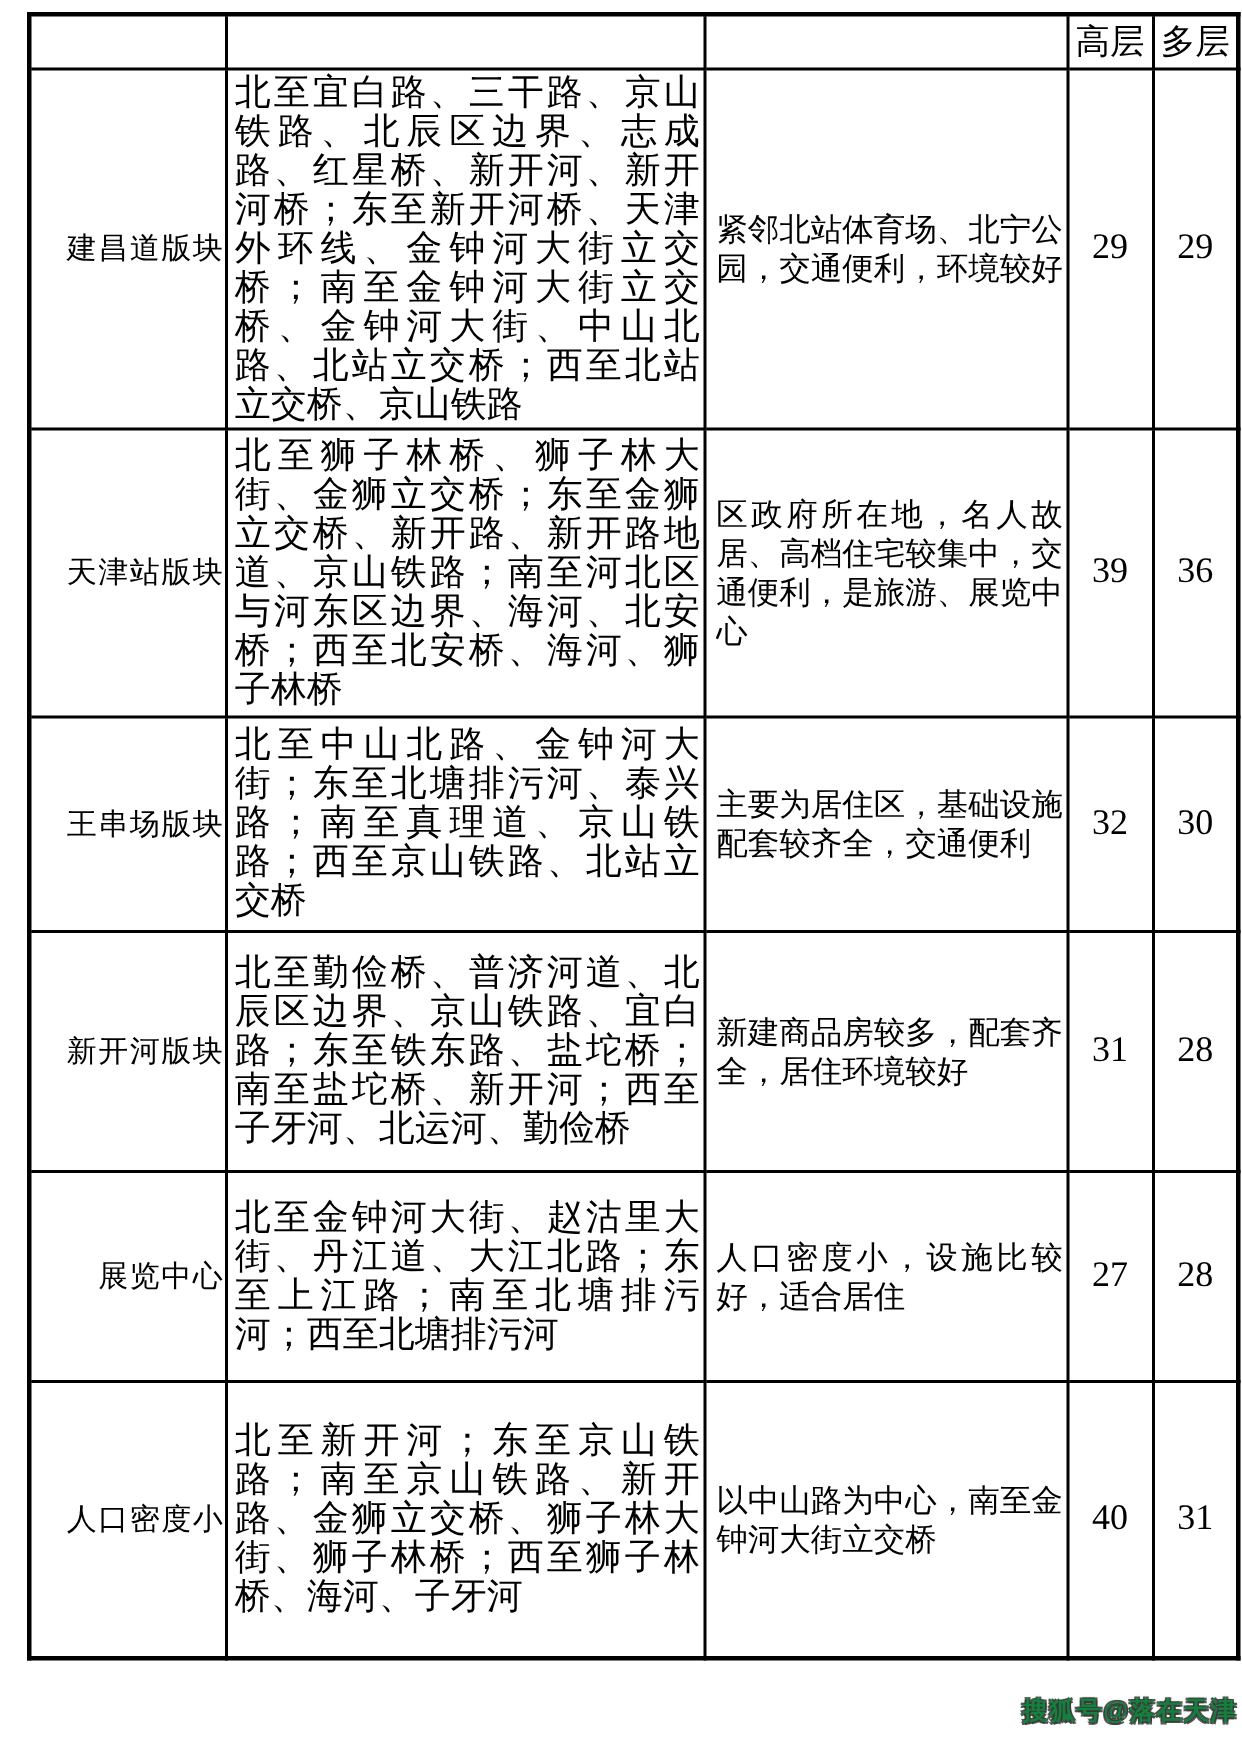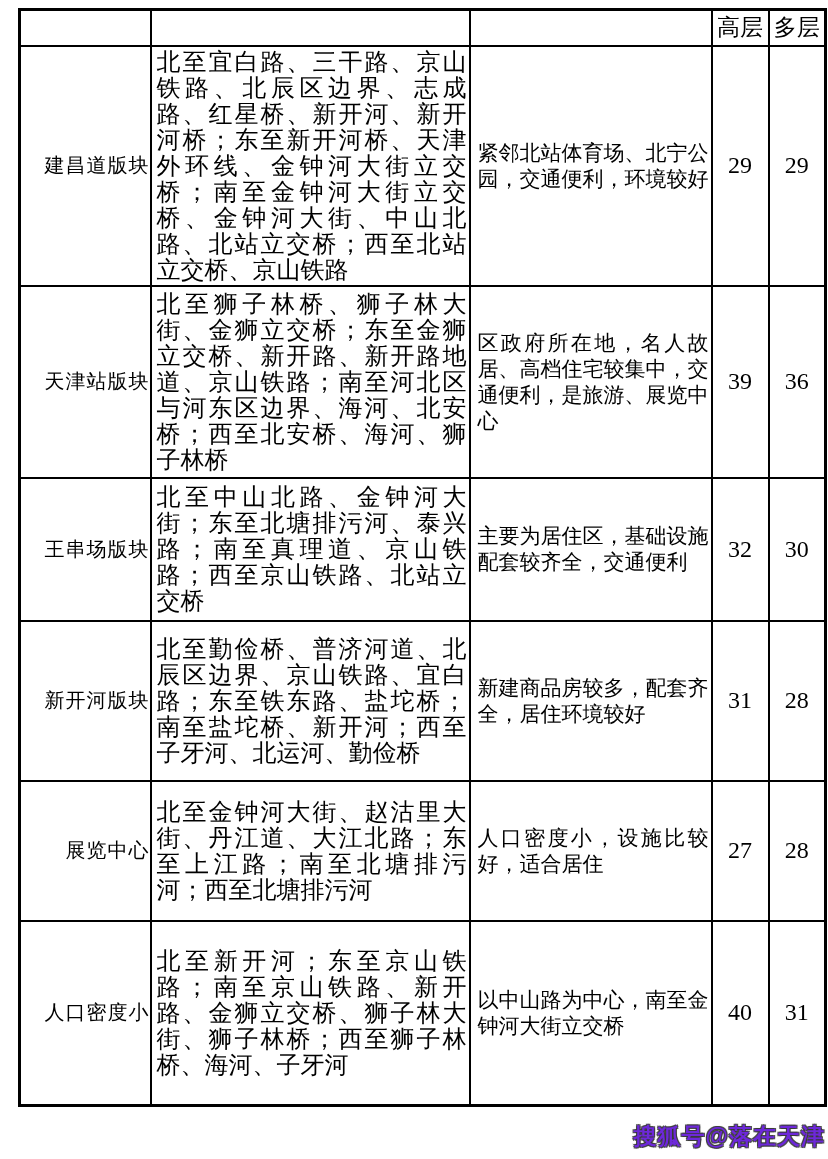--- a/index.html
+++ b/index.html
@@ -72,24 +72,24 @@
     border-radius: 32px;
   }
   td.cell-num {
     text-align: center;
     font-size: 24px;
   }
   .watermark {
     position: absolute;
     right: 3px;
     bottom: 7px;
-    font-size: 23px;
+    font-size: 17px;
     font-weight: bold;
     font-family: "Liberation Sans", "DejaVu Sans", sans-serif;
-    color: #6d28d9;
+    color: #15803d;
     letter-spacing: 1px;
     text-shadow:
       -1px -1px 0 rgba(55,55,55,0.85),
        1px -1px 0 rgba(55,55,55,0.85),
       -1px  1px 0 rgba(55,55,55,0.85),
        1px  1px 0 rgba(55,55,55,0.85),
        0 0 2px rgba(55,55,55,0.6);
     z-index: 5;
   }
 </style>

